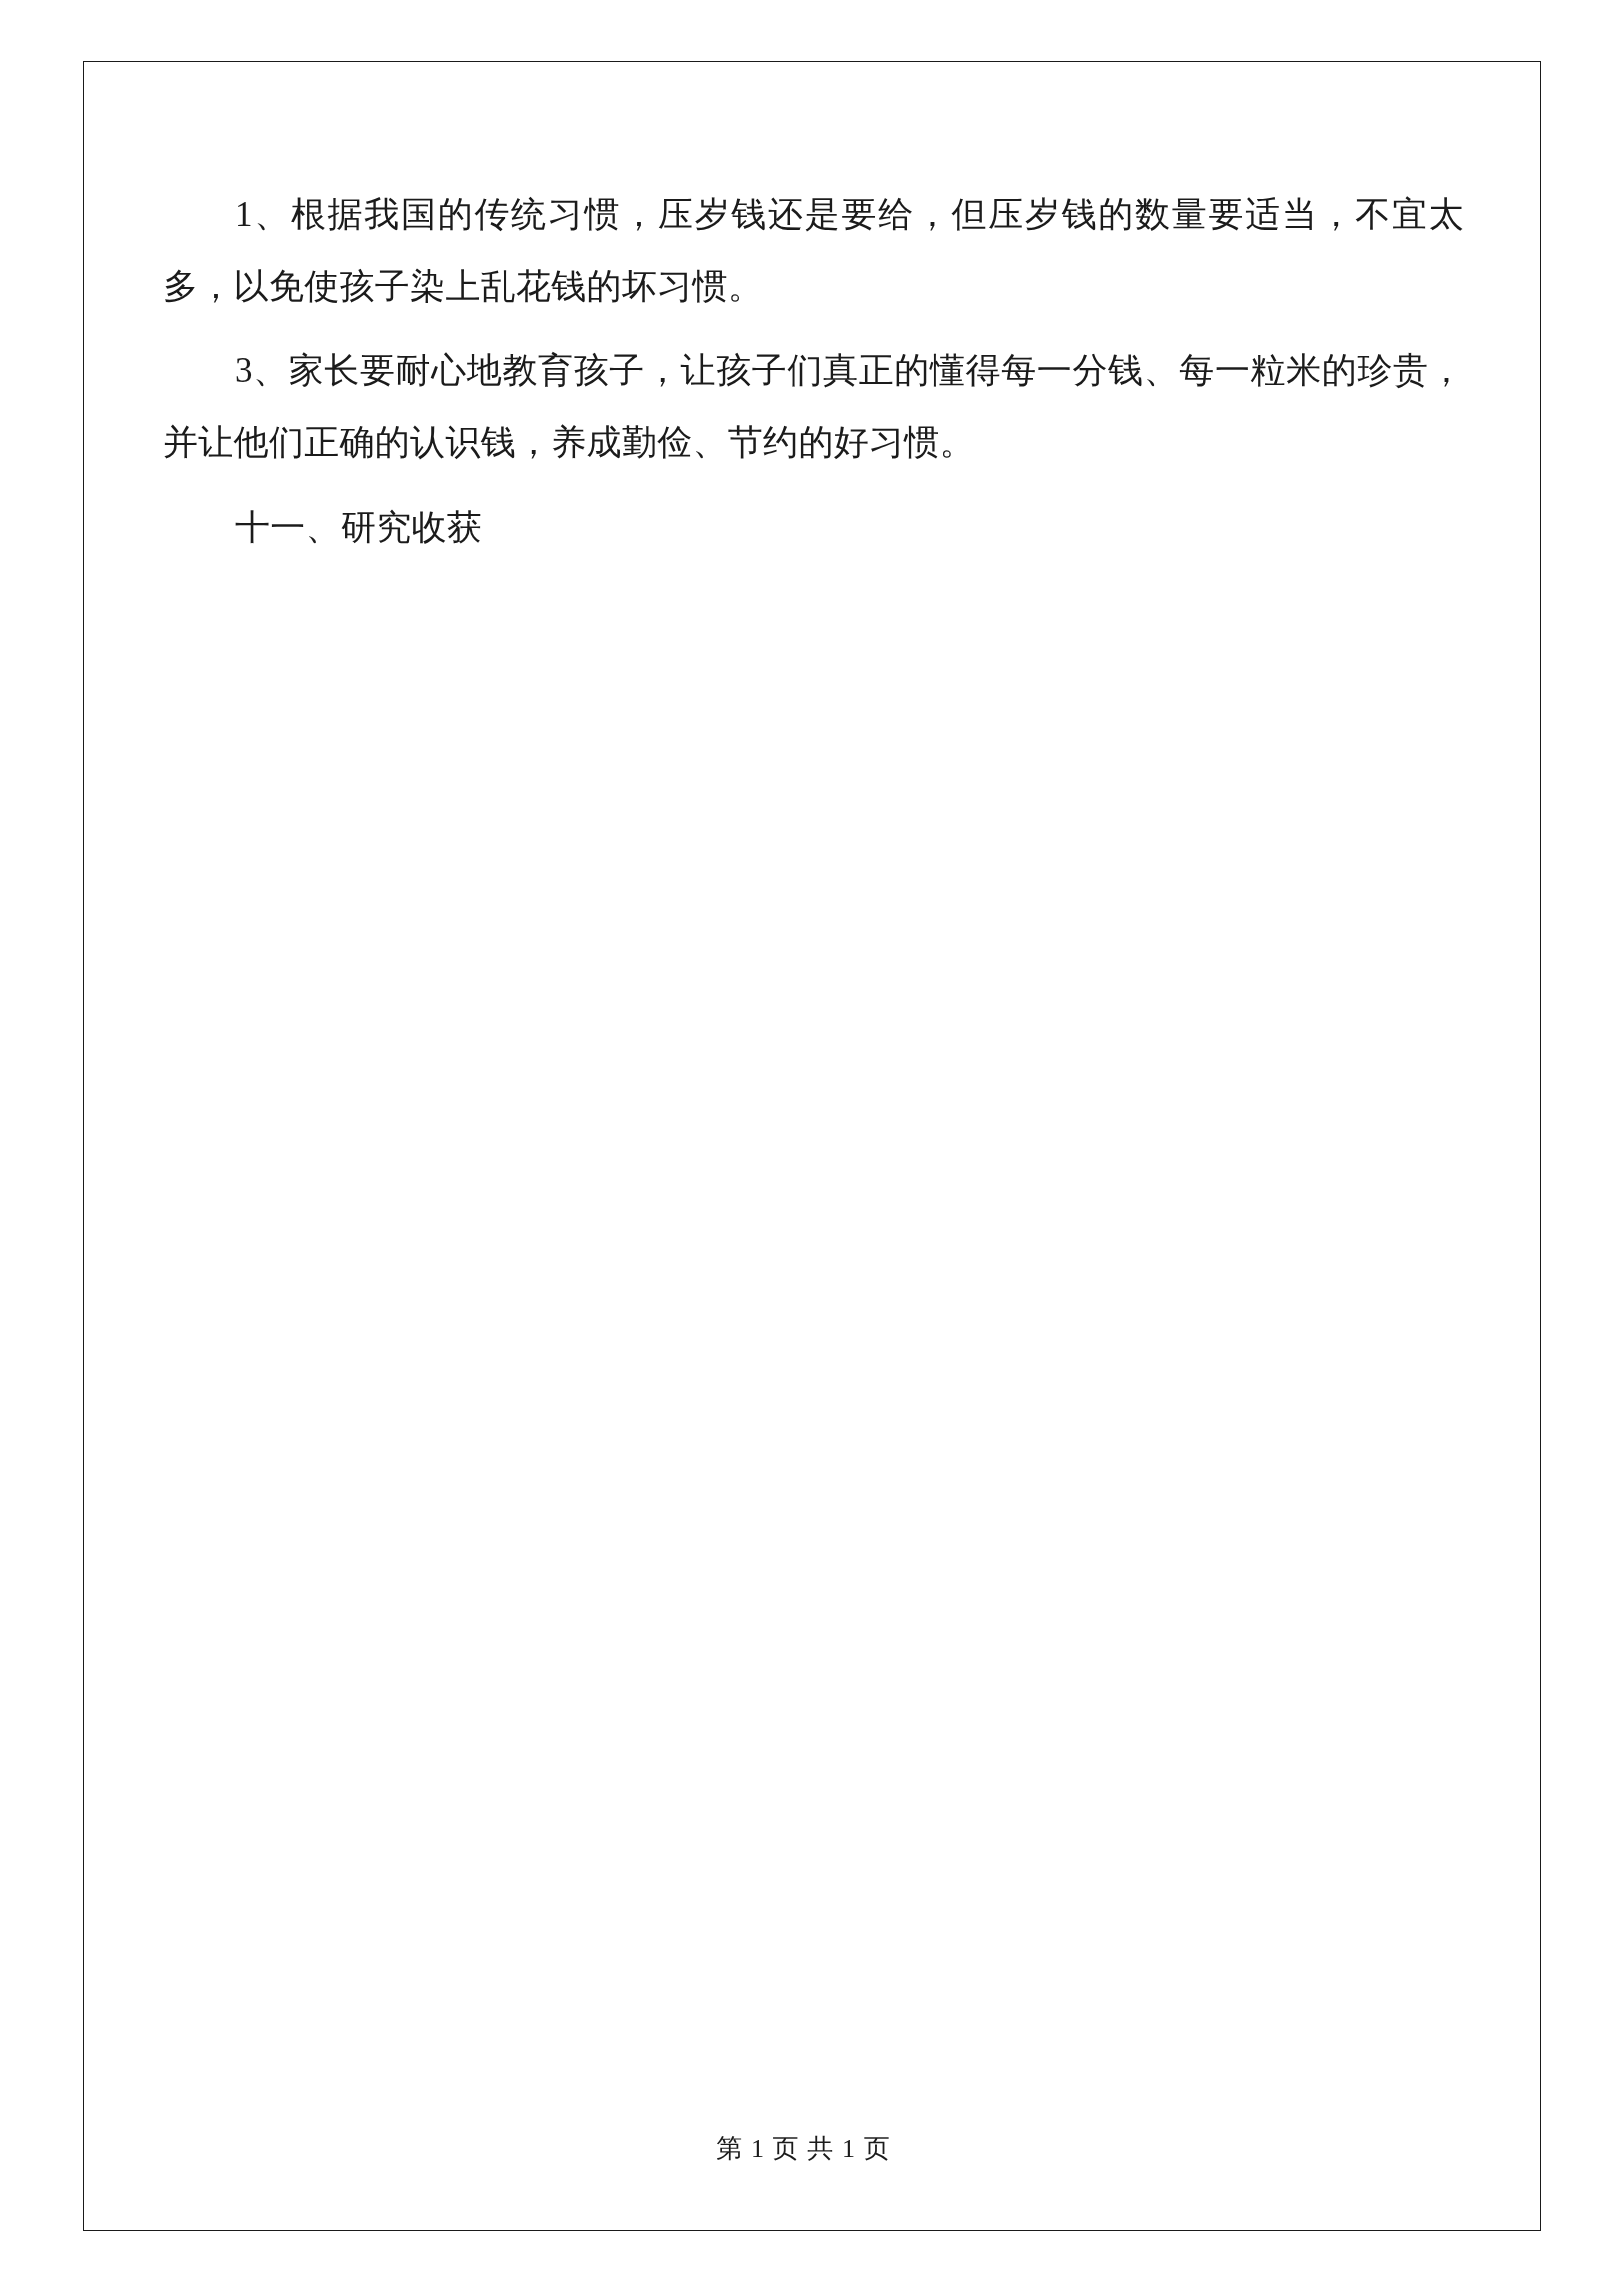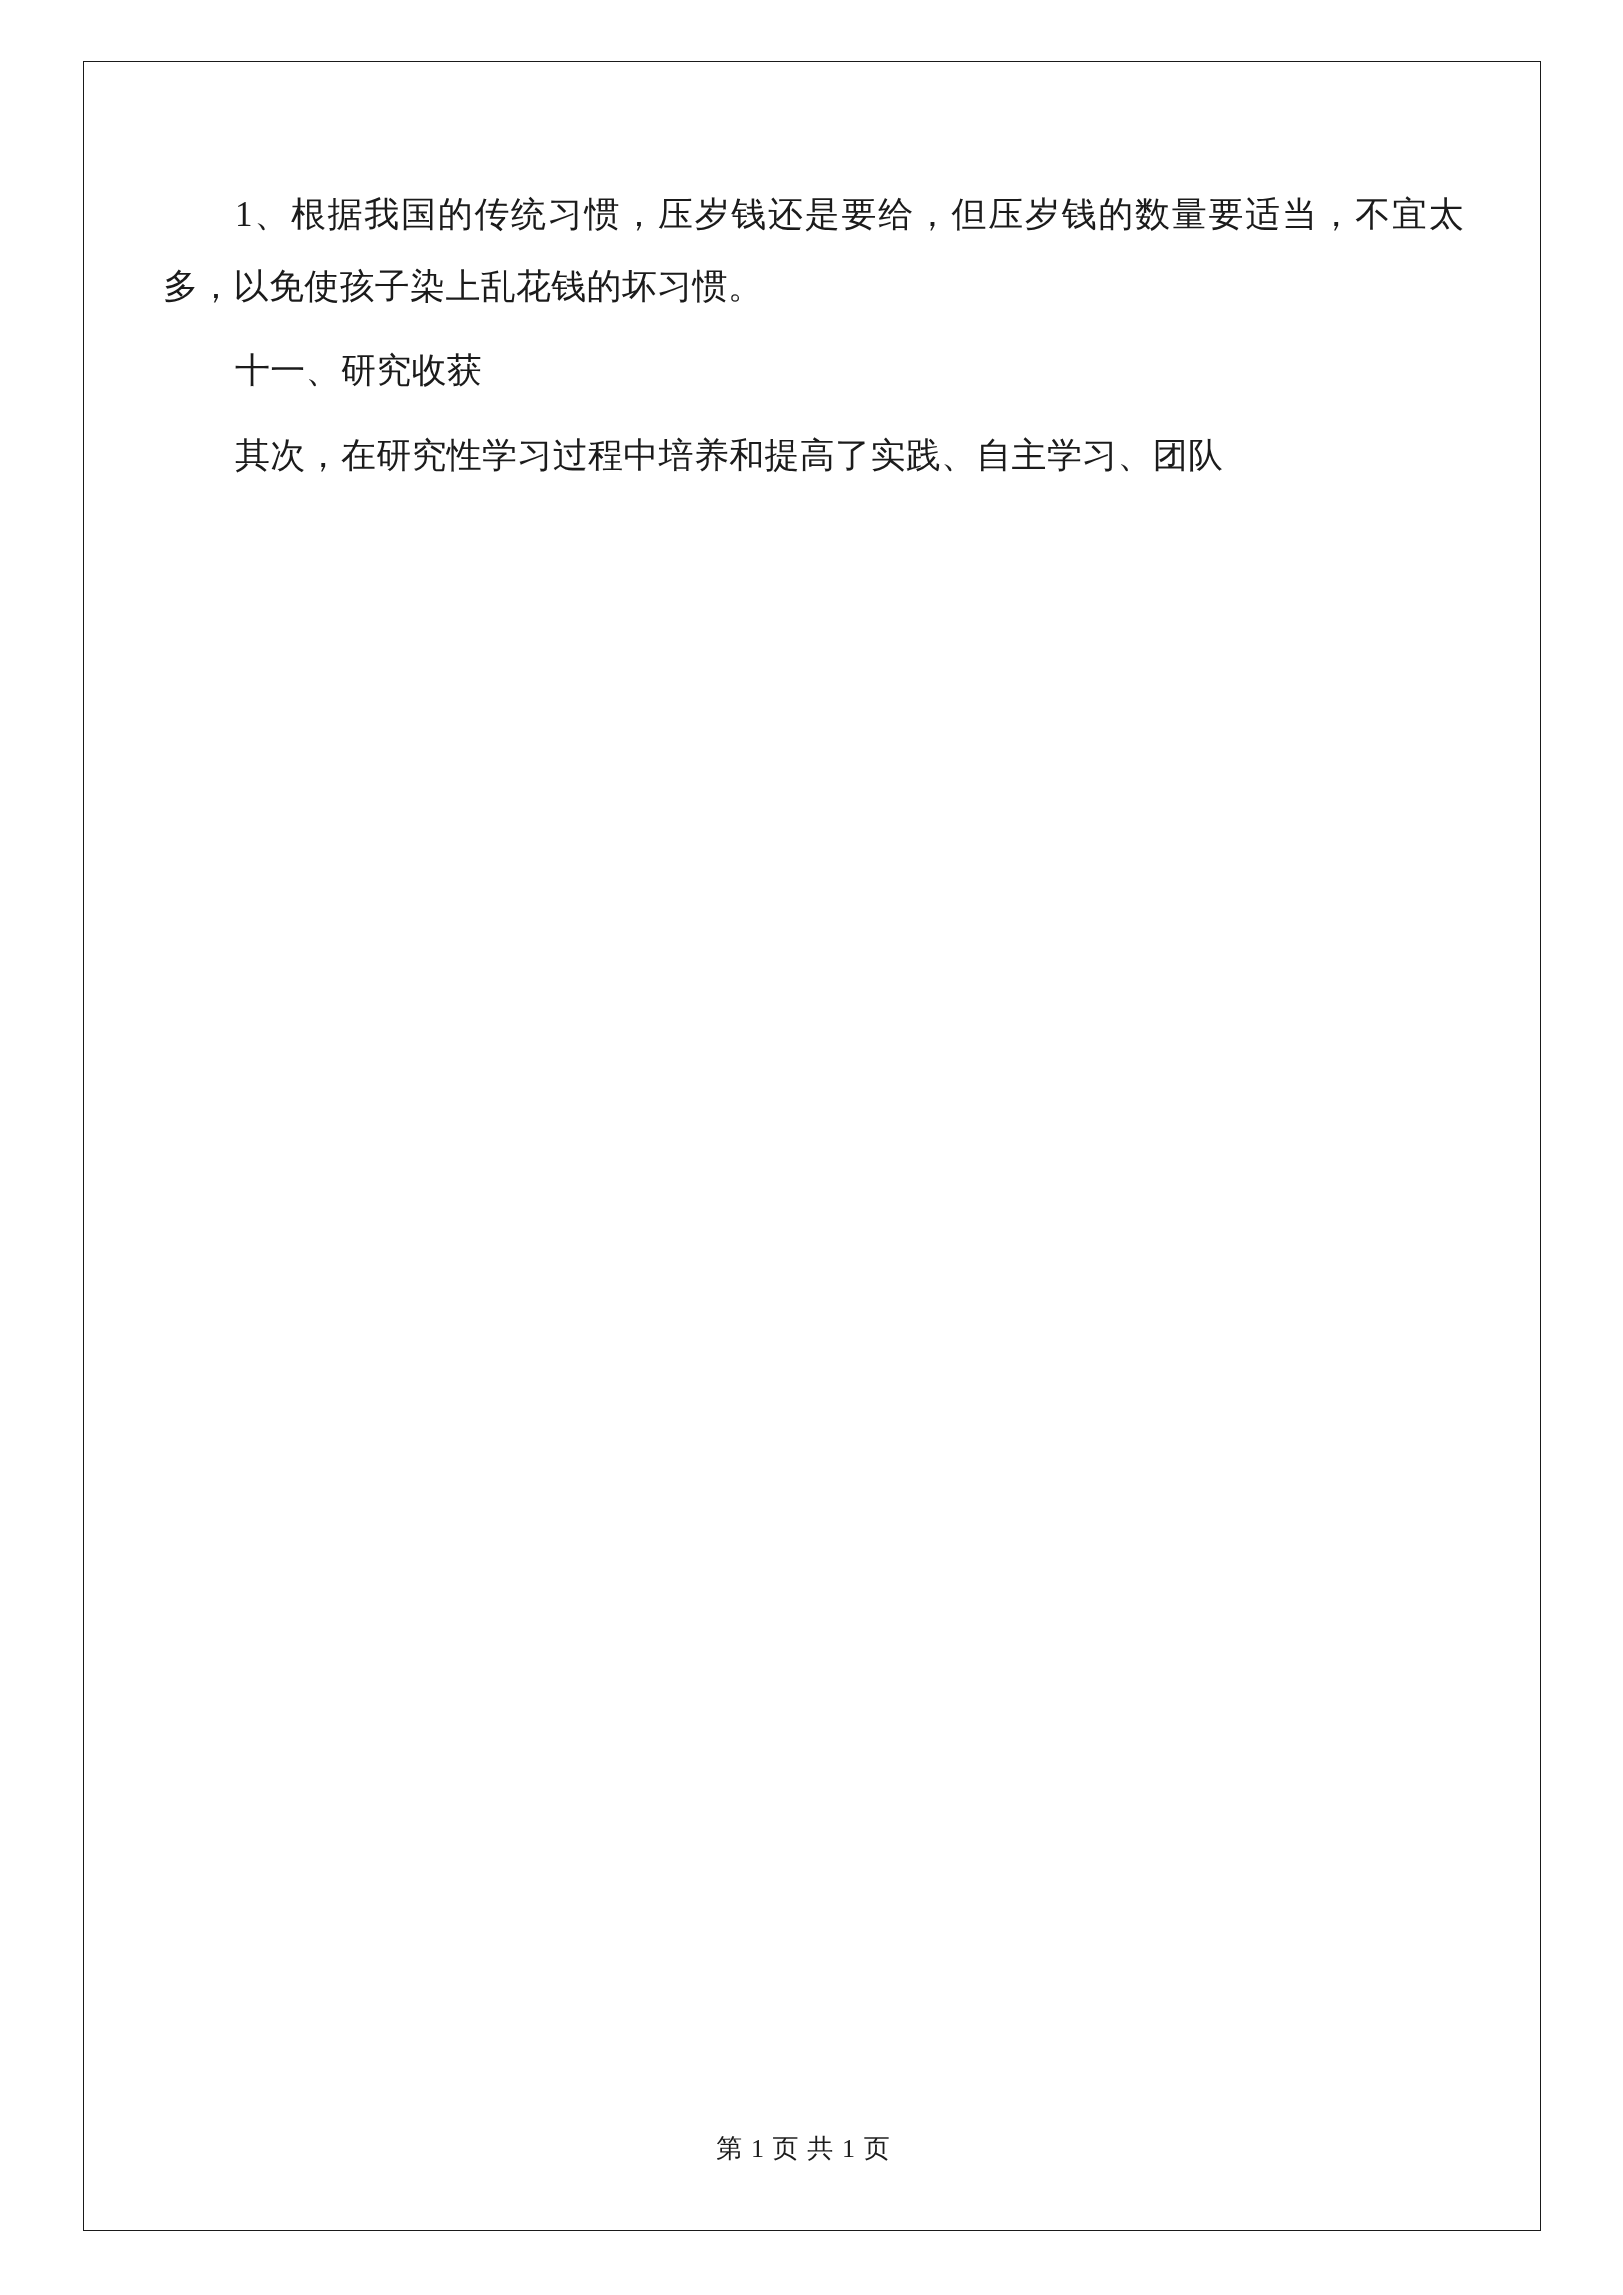--- a/index.html
+++ b/index.html
@@ -57,19 +57,19 @@
   }
 </style>
 </head>
 <body>
 
 <div class="page">
   <div class="page-border"></div>
 
   <div class="content">
     <p class="para">1、根据我国的传统习惯，压岁钱还是要给，但压岁钱的数量要适当，不宜太多，以免使孩子染上乱花钱的坏习惯。</p>
+    <p class="para">3、家长要耐心地教育孩子，让孩子们真正的懂得每一分钱、每一粒米的珍贵，并让他们正确的认识钱，养成勤俭、节约的好习惯。</p>
     <p class="para">十一、研究收获</p>
-    <p class="para">其次，在研究性学习过程中培养和提高了实践、自主学习、团队</p>
   </div>
 
   <div class="footer">第 1 页   共 1 页</div>
 </div>
 
 
 </body></html>

